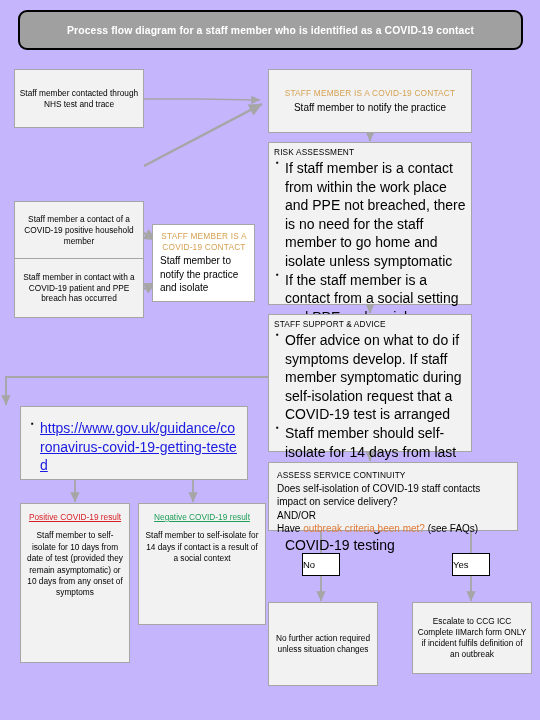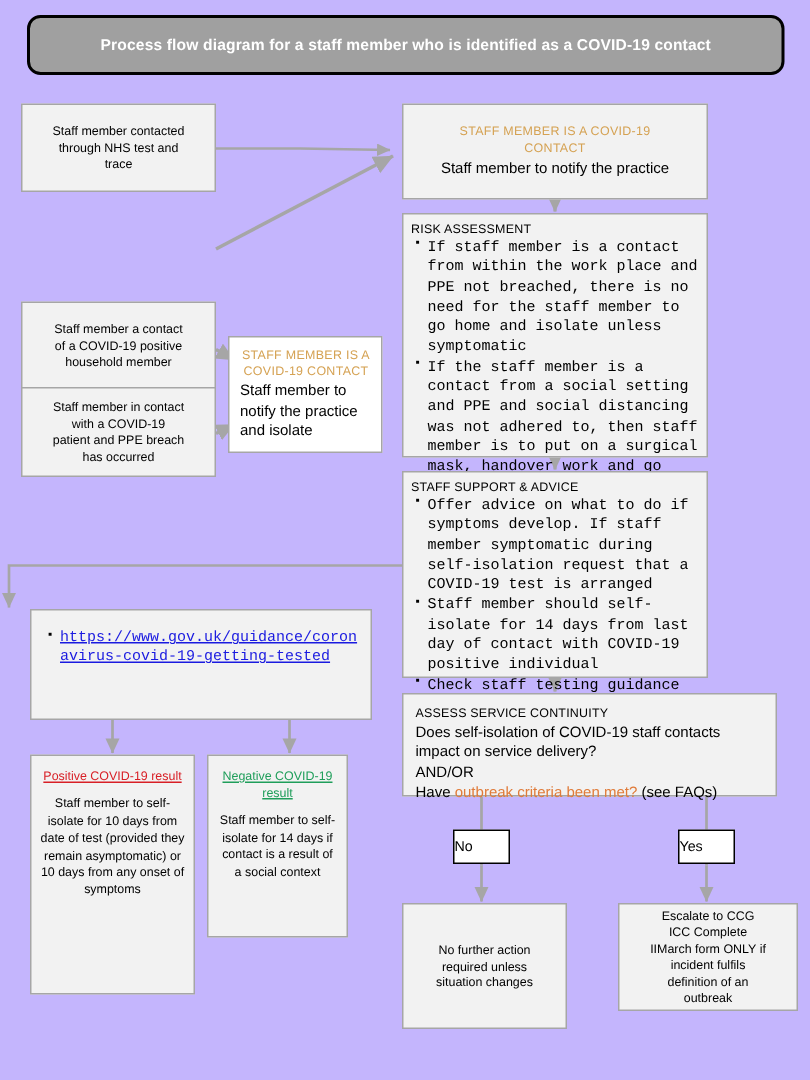--- a/index.html
+++ b/index.html
@@ -24,21 +24,21 @@
     line-height: 1.32;
     color: #000000;
   }
   .box.white { background: #ffffff; }
   .box.center {
     display: flex;
     flex-direction: column;
     align-items: center;
     justify-content: center;
     text-align: center;
-    padding: 3px 20px;
+    padding: 3px 4px;
   }
   .box.left {
     text-align: left;
     padding: 4px 5px 4px 5px;
   }
   
   #title-banner {
     position: absolute;
     left: 18px;
     top: 10px;
@@ -81,23 +81,22 @@
   }
   ul.bl {
     margin: 0;
     padding: 0;
     list-style: none;
   }
   ul.bl li {
     position: relative;
     padding-left: 11px;
     margin-bottom: 0px;
-    font-size: 10px;
+    font-size: 14px;
     line-height: 1.33;
-    font-family: Liberation Mono, monospace;
   }
   ul.bl li:before {
     content: "\25AA";
     position: absolute;
     left: 2px;
     top: -0.5px;
     font-size: 8px;
     color: #000;
   }
   a.link {
@@ -231,21 +230,21 @@
         <a class="link" href="#">https://www.gov.uk/guidance/coronavirus-covid-19-getting-tested</a>
       </li>
     </ul>
   </div>
 
   <div class="box" style="left:20px; top:503px; width:110px; height:160px; padding:8px 6px;">
     <div class="res-title pos">Positive COVID-19 result</div>
     <div class="res-body">Staff member to self-isolate for 10 days from date of test (provided they remain asymptomatic) or 10 days from any onset of symptoms</div>
   </div>
 
-  <div class="box" style="left:138px; top:503px; width:94px; height:122px; padding:8px 6px;">
+  <div class="box" style="left:138px; top:503px; width:128px; height:122px; padding:8px 6px;">
     <div class="res-title neg">Negative COVID-19 result</div>
     <div class="res-body">Staff member to self-isolate for 14 days if contact is a result of a social context</div>
   </div>
 
   <div class="box left" style="left:268px; top:462px; width:250px; height:69px; padding:7px 8px;">
     <div class="hd">ASSESS SERVICE CONTINUITY</div>
     <div class="sub">Does self-isolation of COVID-19 staff contacts impact on service delivery?</div>
     <div class="sub">AND/OR</div>
     <div class="sub"><span>Have </span><span class="orange-inline">outbreak criteria been met?</span><span> (see FAQs)</span></div>
   </div>

